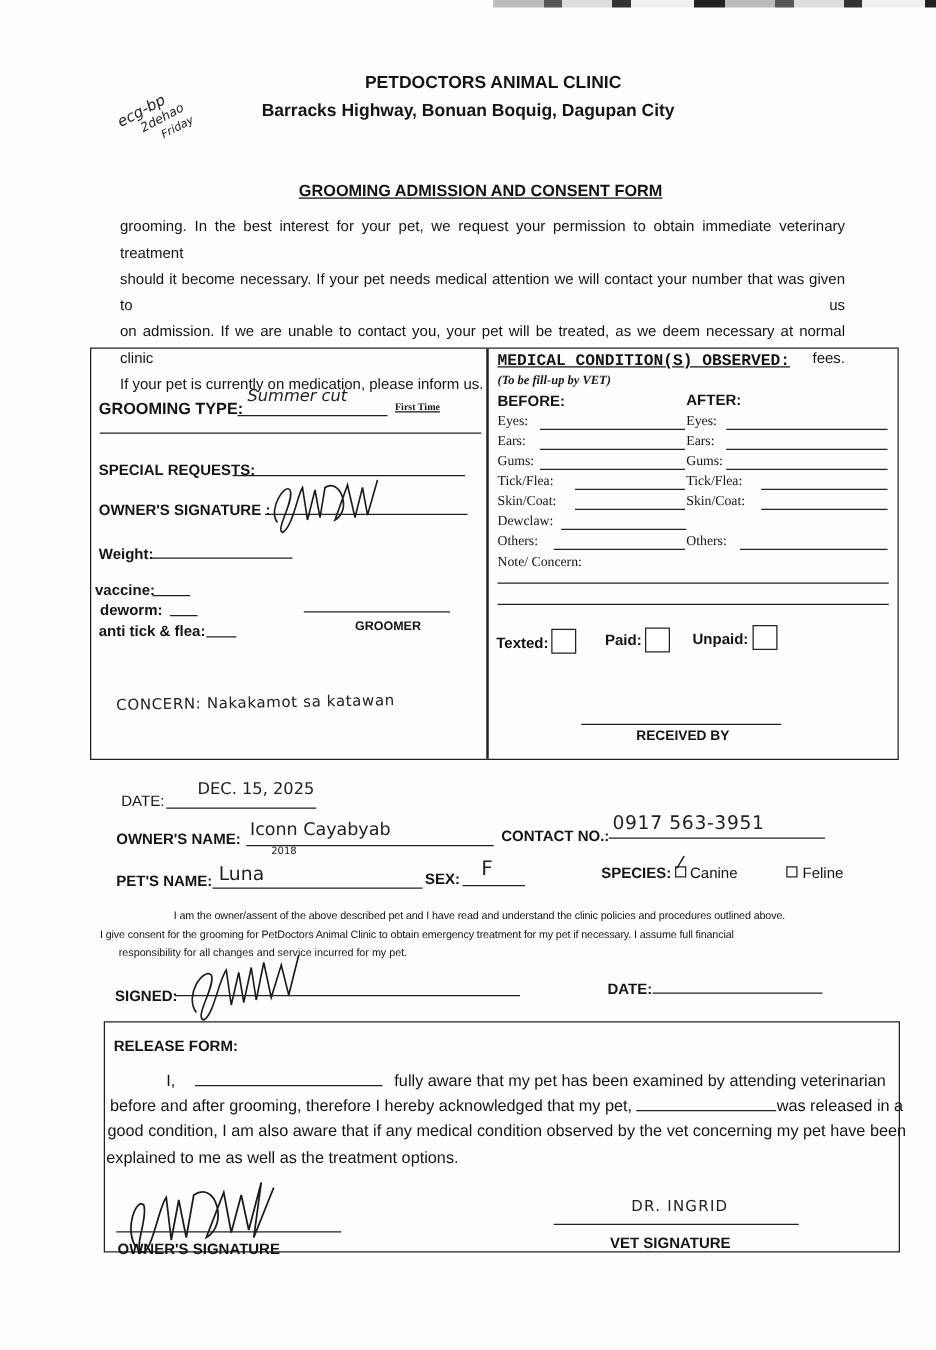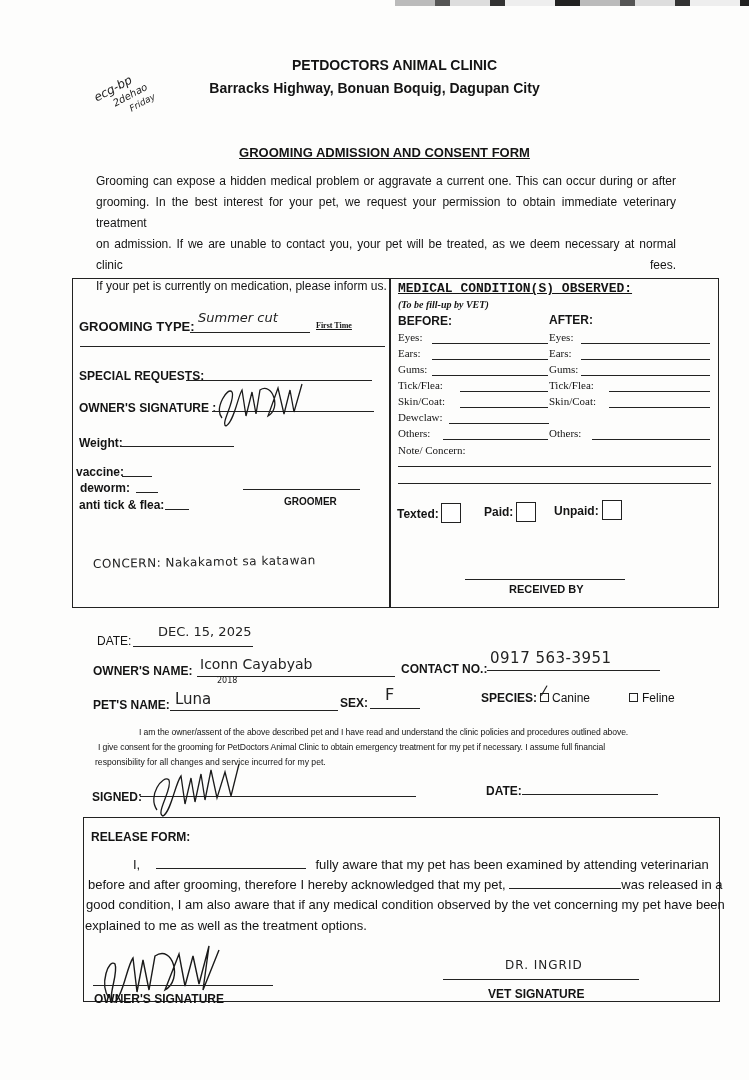--- a/index.html
+++ b/index.html
@@ -27,22 +27,22 @@
   <div>ecg-bp</div>
   <div style="margin-left:14px;font-size:10px;">2dehao</div>
   <div style="margin-left:26px;font-size:9px;">Friday</div>
 </div>
 
 <div class="abs clinic" style="top:57px;font-size:14px;left:20px;">PETDOCTORS ANIMAL CLINIC</div>
 <div class="abs clinic" style="top:80px;font-size:14px;left:0;">Barracks Highway, Bonuan Boquig, Dagupan City</div>
 <div class="abs clinic" style="top:145px;font-size:13px;left:10px;text-decoration:underline;">GROOMING ADMISSION AND CONSENT FORM</div>
 
 <div class="abs para" style="left:96px;top:171px;width:580px;">
-  <div style="text-align:justify;text-align-last:justify;">Grooming can expose a hidden medical problem or aggravate a current one. This can occur during or after</div>
   <div style="text-align:justify;text-align-last:justify;">grooming. In the best interest for your pet, we request your permission to obtain immediate veterinary treatment</div>
+  <div style="text-align:justify;text-align-last:justify;">should it become necessary. If your pet needs medical attention we will contact your number that was given to us</div>
   <div style="text-align:justify;text-align-last:justify;">on admission. If we are unable to contact you, your pet will be treated, as we deem necessary at normal clinic fees.</div>
   <div>If your pet is currently on medication, please inform us.</div>
 </div>
 
 <div class="box" style="left:72px;top:278px;width:645px;height:328px;"></div>
 <div class="abs" style="left:389px;top:279px;width:1.5px;height:328px;background:#222;"></div>
 
 <div class="lbl" style="left:79px;top:319px;font-size:13px;">GROOMING TYPE:</div>
 <div class="line" style="left:190px;top:332px;width:120px;"></div>
 <div class="abs hand" style="left:198px;top:310px;font-size:13px;">Summer cut</div>
@@ -146,21 +146,21 @@
 <div class="abs" style="left:540px;top:691px;font-size:12px;white-space:nowrap;">
   <span style="display:inline-block;width:7px;height:7px;border:1px solid #222;margin-right:3px;position:relative;">
     <span style="position:absolute;left:1px;top:-12px;font-size:15px;transform:rotate(15deg);">/</span>
   </span><span>Canine</span>
 </div>
 <div class="abs" style="left:593px;top:691px;font-size:12px;white-space:nowrap;padding-left:36px;">
   <span style="display:inline-block;width:7px;height:7px;border:1px solid #222;margin-right:4px;"></span><span>Feline</span>
 </div>
 
 <div class="abs" style="left:139px;top:727px;font-size:8.6px;white-space:nowrap;letter-spacing:-0.1px;">I am the owner/assent of the above described pet and I have read and understand the clinic policies and procedures outlined above.</div>
-<div class="abs" style="left:98px;top:742px;font-size:8.6px;white-space:nowrap;letter-spacing:-0.1px;">I give consent for the grooming for PetDoctors Animal Clinic to obtain emergency treatment for my pet if necessary. I assume full financial</div>
+<div class="abs" style="left:80px;top:742px;font-size:8.6px;white-space:nowrap;letter-spacing:-0.1px;">I give consent for the grooming for PetDoctors Animal Clinic to obtain emergency treatment for my pet if necessary. I assume full financial</div>
 <div class="abs" style="left:95px;top:757px;font-size:8.6px;white-space:nowrap;">responsibility for all changes and service incurred for my pet.</div>
 
 <div class="lbl" style="left:92px;top:790px;">SIGNED:</div>
 <div class="line" style="left:140px;top:796px;width:276px;"></div>
 <svg class="sig" style="left:145px;top:760px;" width="120" height="58" viewBox="0 0 120 58">
   <path d="M12 50 C2 36,18 14,24 20 C28 28,10 54,18 56 C26 52,30 24,36 16 L40 44 L46 18 L50 42 L56 14 L60 40 L66 10 L72 38 L80 12 L86 36 L94 4" fill="none" stroke="#1a1a1a" stroke-width="1.3"></path>
 </svg>
 <div class="lbl" style="left:486px;top:784px;">DATE:</div>
 <div class="line" style="left:522px;top:794px;width:136px;"></div>
 

